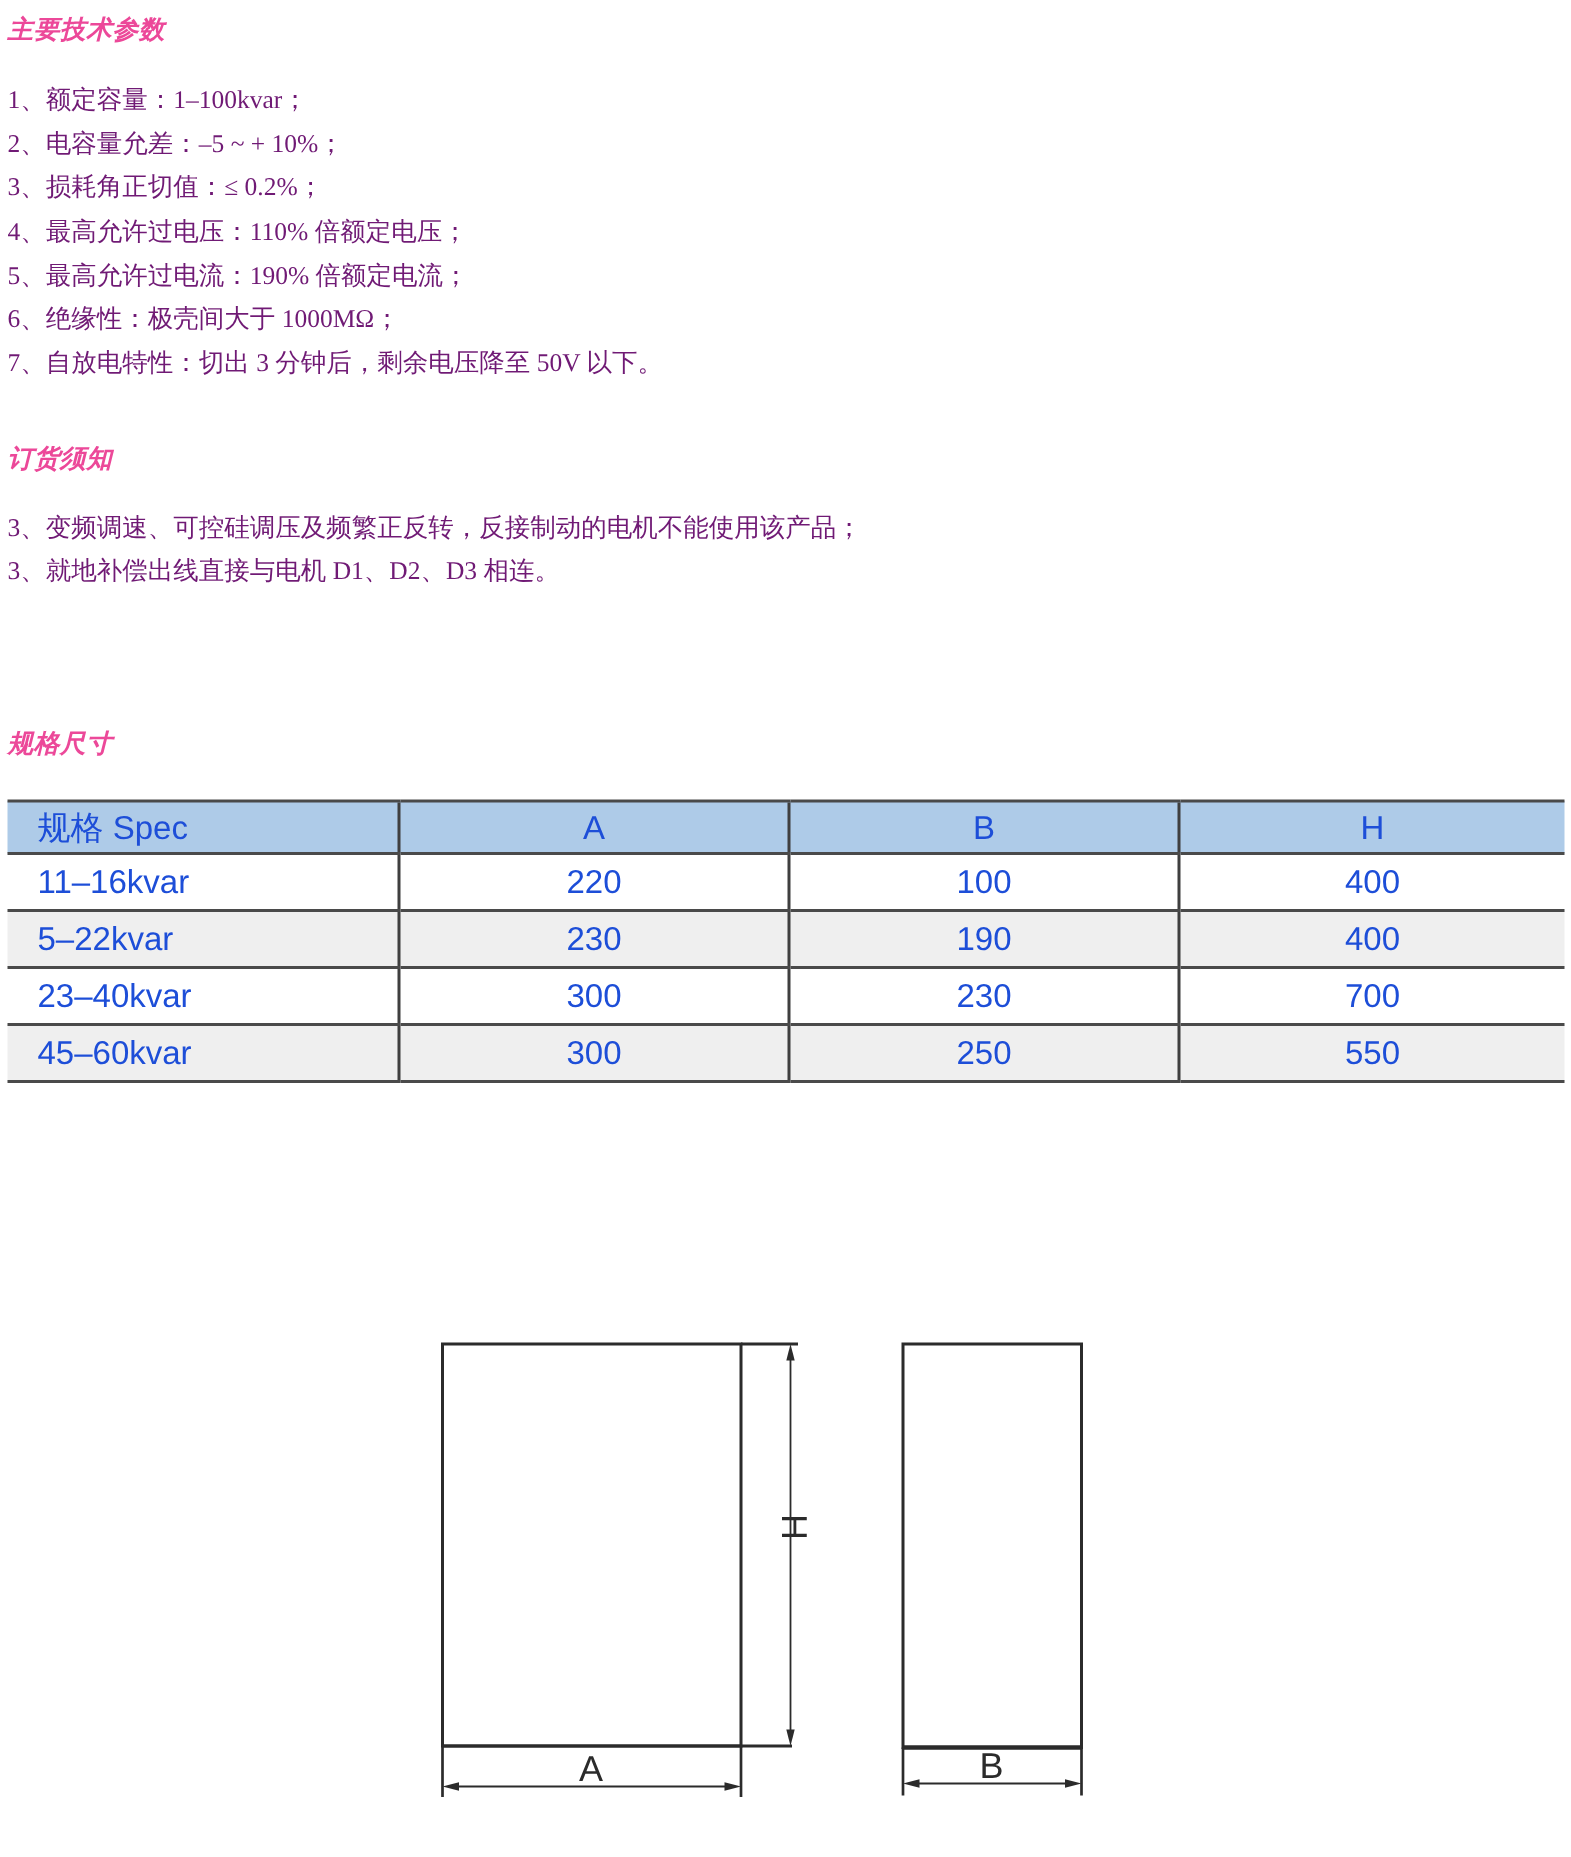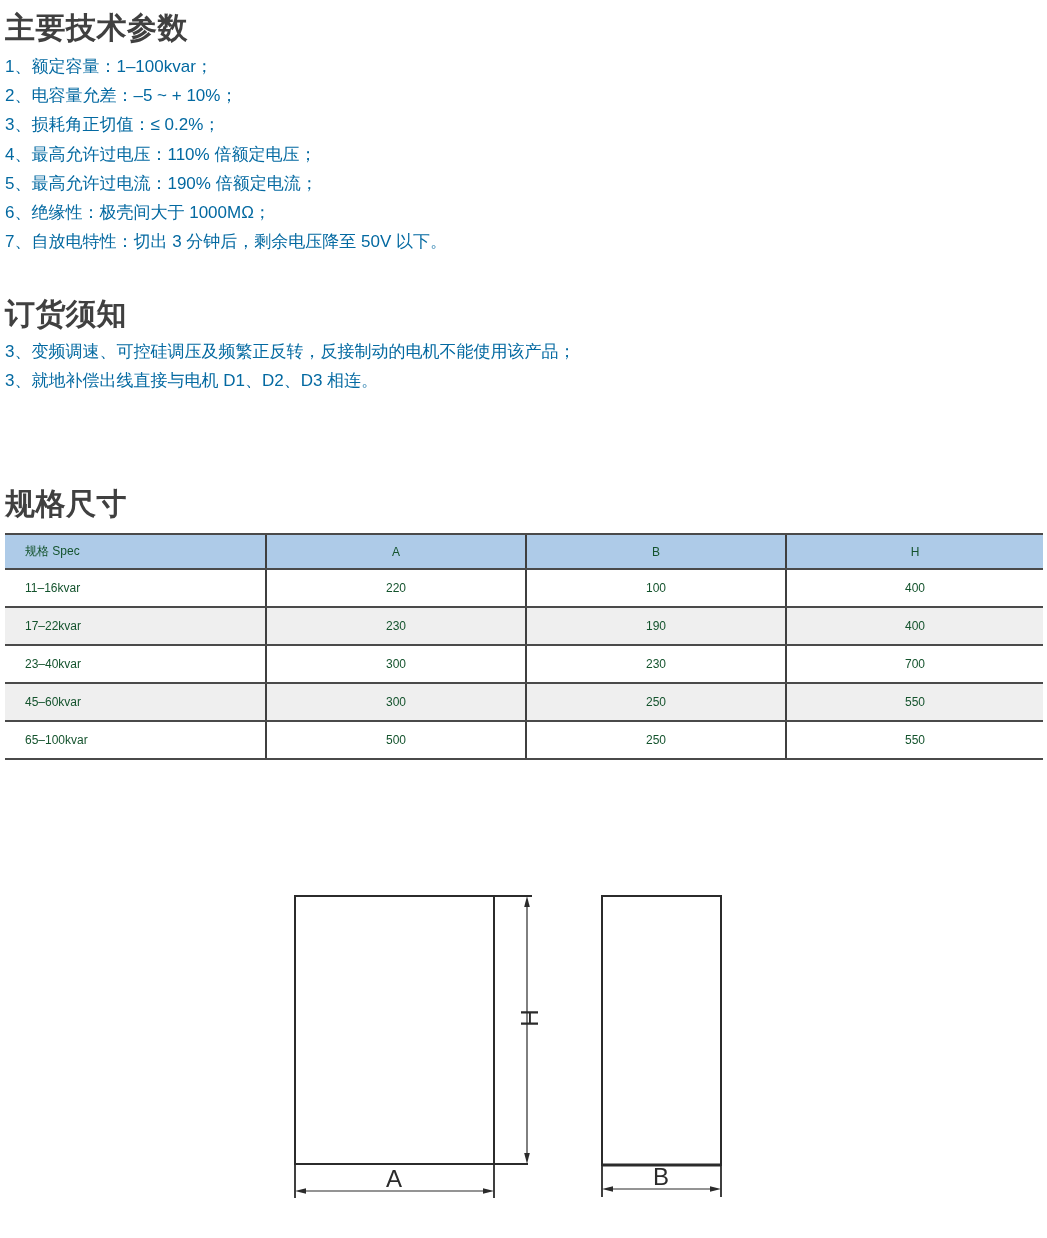--- a/index.html
+++ b/index.html
@@ -4,33 +4,34 @@
 <style>
   html,body { margin:0; padding:0; }
   body {
     width:1047px; height:1238px; background:#ffffff; position:relative;
     font-family:"Liberation Sans", sans-serif; color:#1f1f1f; overflow:hidden;
   }
   .page { position:absolute; inset:0; }
 
   .heading {
     position:absolute; left:5px; margin:0;
-    font-size:30px; font-weight:700; color:#404040; letter-spacing:0.5px;
+    font-size:17px; font-weight:700; color:#ec4899; letter-spacing:0.5px;
     white-space:nowrap;
+    font-style:italic;
   }
 
   .list {
     position:absolute; left:5px; margin:0; padding:0; list-style:none;
-    font-size:17px; color:#0369a1;
+    font-size:17px; color:#701a75;font-family:Liberation Serif, serif;
   }
   .list li { line-height:29.2px; white-space:nowrap; }
 
   .spec-table {
     position:absolute; left:5px; top:533px; width:1038px;
-    border-collapse:collapse; font-size:12px; color:#14532d;
+    border-collapse:collapse; font-size:22px; color:#1d4ed8;
     table-layout:fixed;
   }
   .spec-table th {
     background:#aecbe8; height:31px; font-weight:400;
     border-top:2px solid #4a4a4a; border-bottom:2px solid #4a4a4a;
   }
   .spec-table td { height:34px; background:#ffffff; border-bottom:2px solid #4a4a4a; }
   .spec-table tr.alt td { background:#efefef; }
   .spec-table th:not(:first-child),
   .spec-table td:not(:first-child) { border-left:2px solid #3f3f3f; text-align:center; }
@@ -84,40 +85,34 @@
       </tr>
     </thead>
     <tbody>
       <tr>
         <td>11–16kvar</td>
         <td>220</td>
         <td>100</td>
         <td>400</td>
       </tr>
       <tr class="alt">
-        <td>17–22kvar</td>
+        <td>5–22kvar</td>
         <td>230</td>
         <td>190</td>
         <td>400</td>
       </tr>
       <tr>
         <td>23–40kvar</td>
         <td>300</td>
         <td>230</td>
         <td>700</td>
       </tr>
       <tr class="alt">
         <td>45–60kvar</td>
         <td>300</td>
-        <td>250</td>
-        <td>550</td>
-      </tr>
-      <tr>
-        <td>65–100kvar</td>
-        <td>500</td>
         <td>250</td>
         <td>550</td>
       </tr>
     </tbody>
   </table>
 
   <svg class="diagram" width="500" height="330" viewBox="0 0 500 330">
 
     <rect x="15" y="16" width="199" height="268" class="ln" stroke-width="2"></rect>
 

